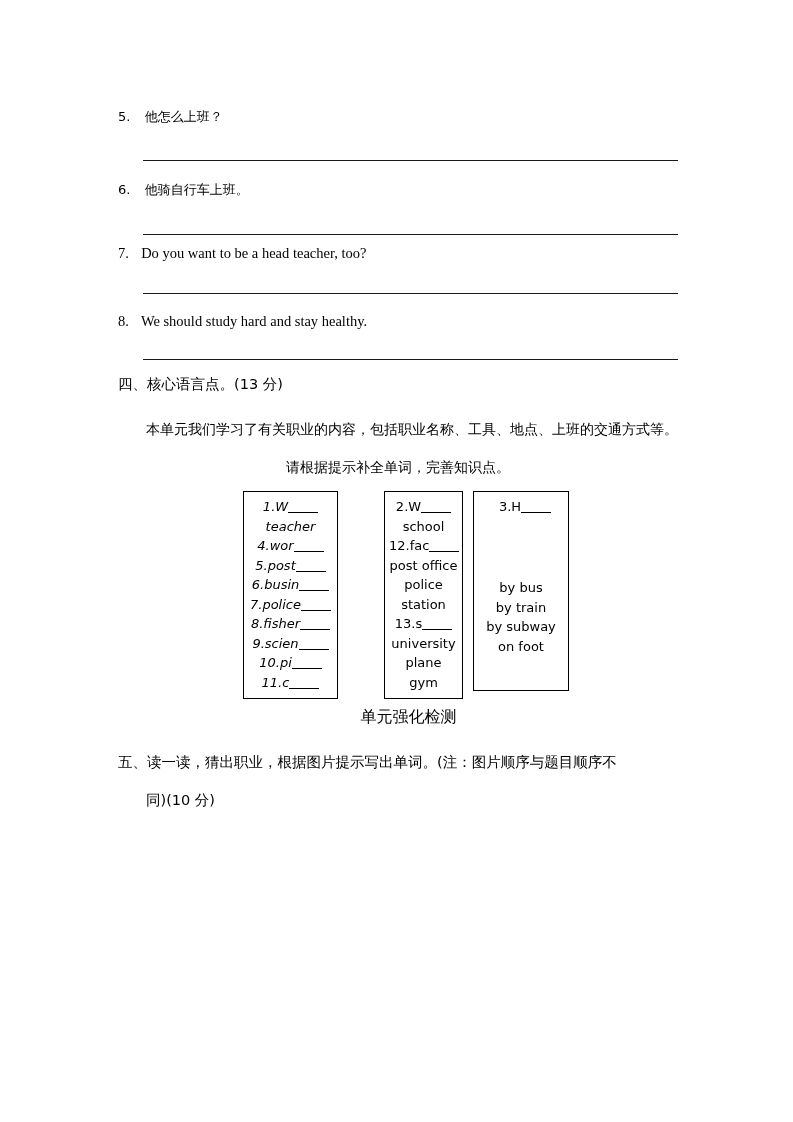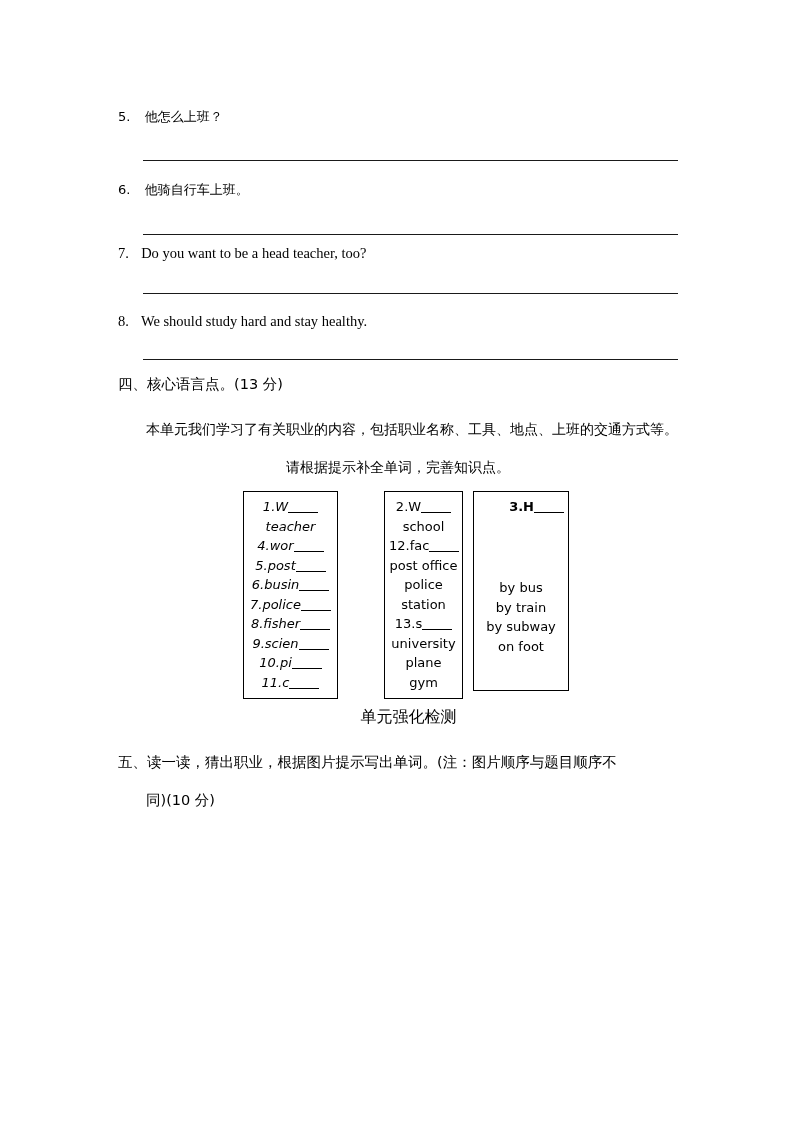--- a/index.html
+++ b/index.html
@@ -85,23 +85,22 @@
     white-space: nowrap;
   }
   .blank-s {
     display: inline-block;
     border-bottom: 1px solid #000;
     width: 30px;
     height: 12px;
     vertical-align: -2px;
   }
   .b3-head {
-    text-align: right;
+    text-align: center;
     padding-left: 8px;
-    font-weight: bold;
   }
   .b3-list {
     position: absolute;
     left: 0;
     right: 0;
     top: 86px;
   }
   
   .center-title {
     position: absolute;

